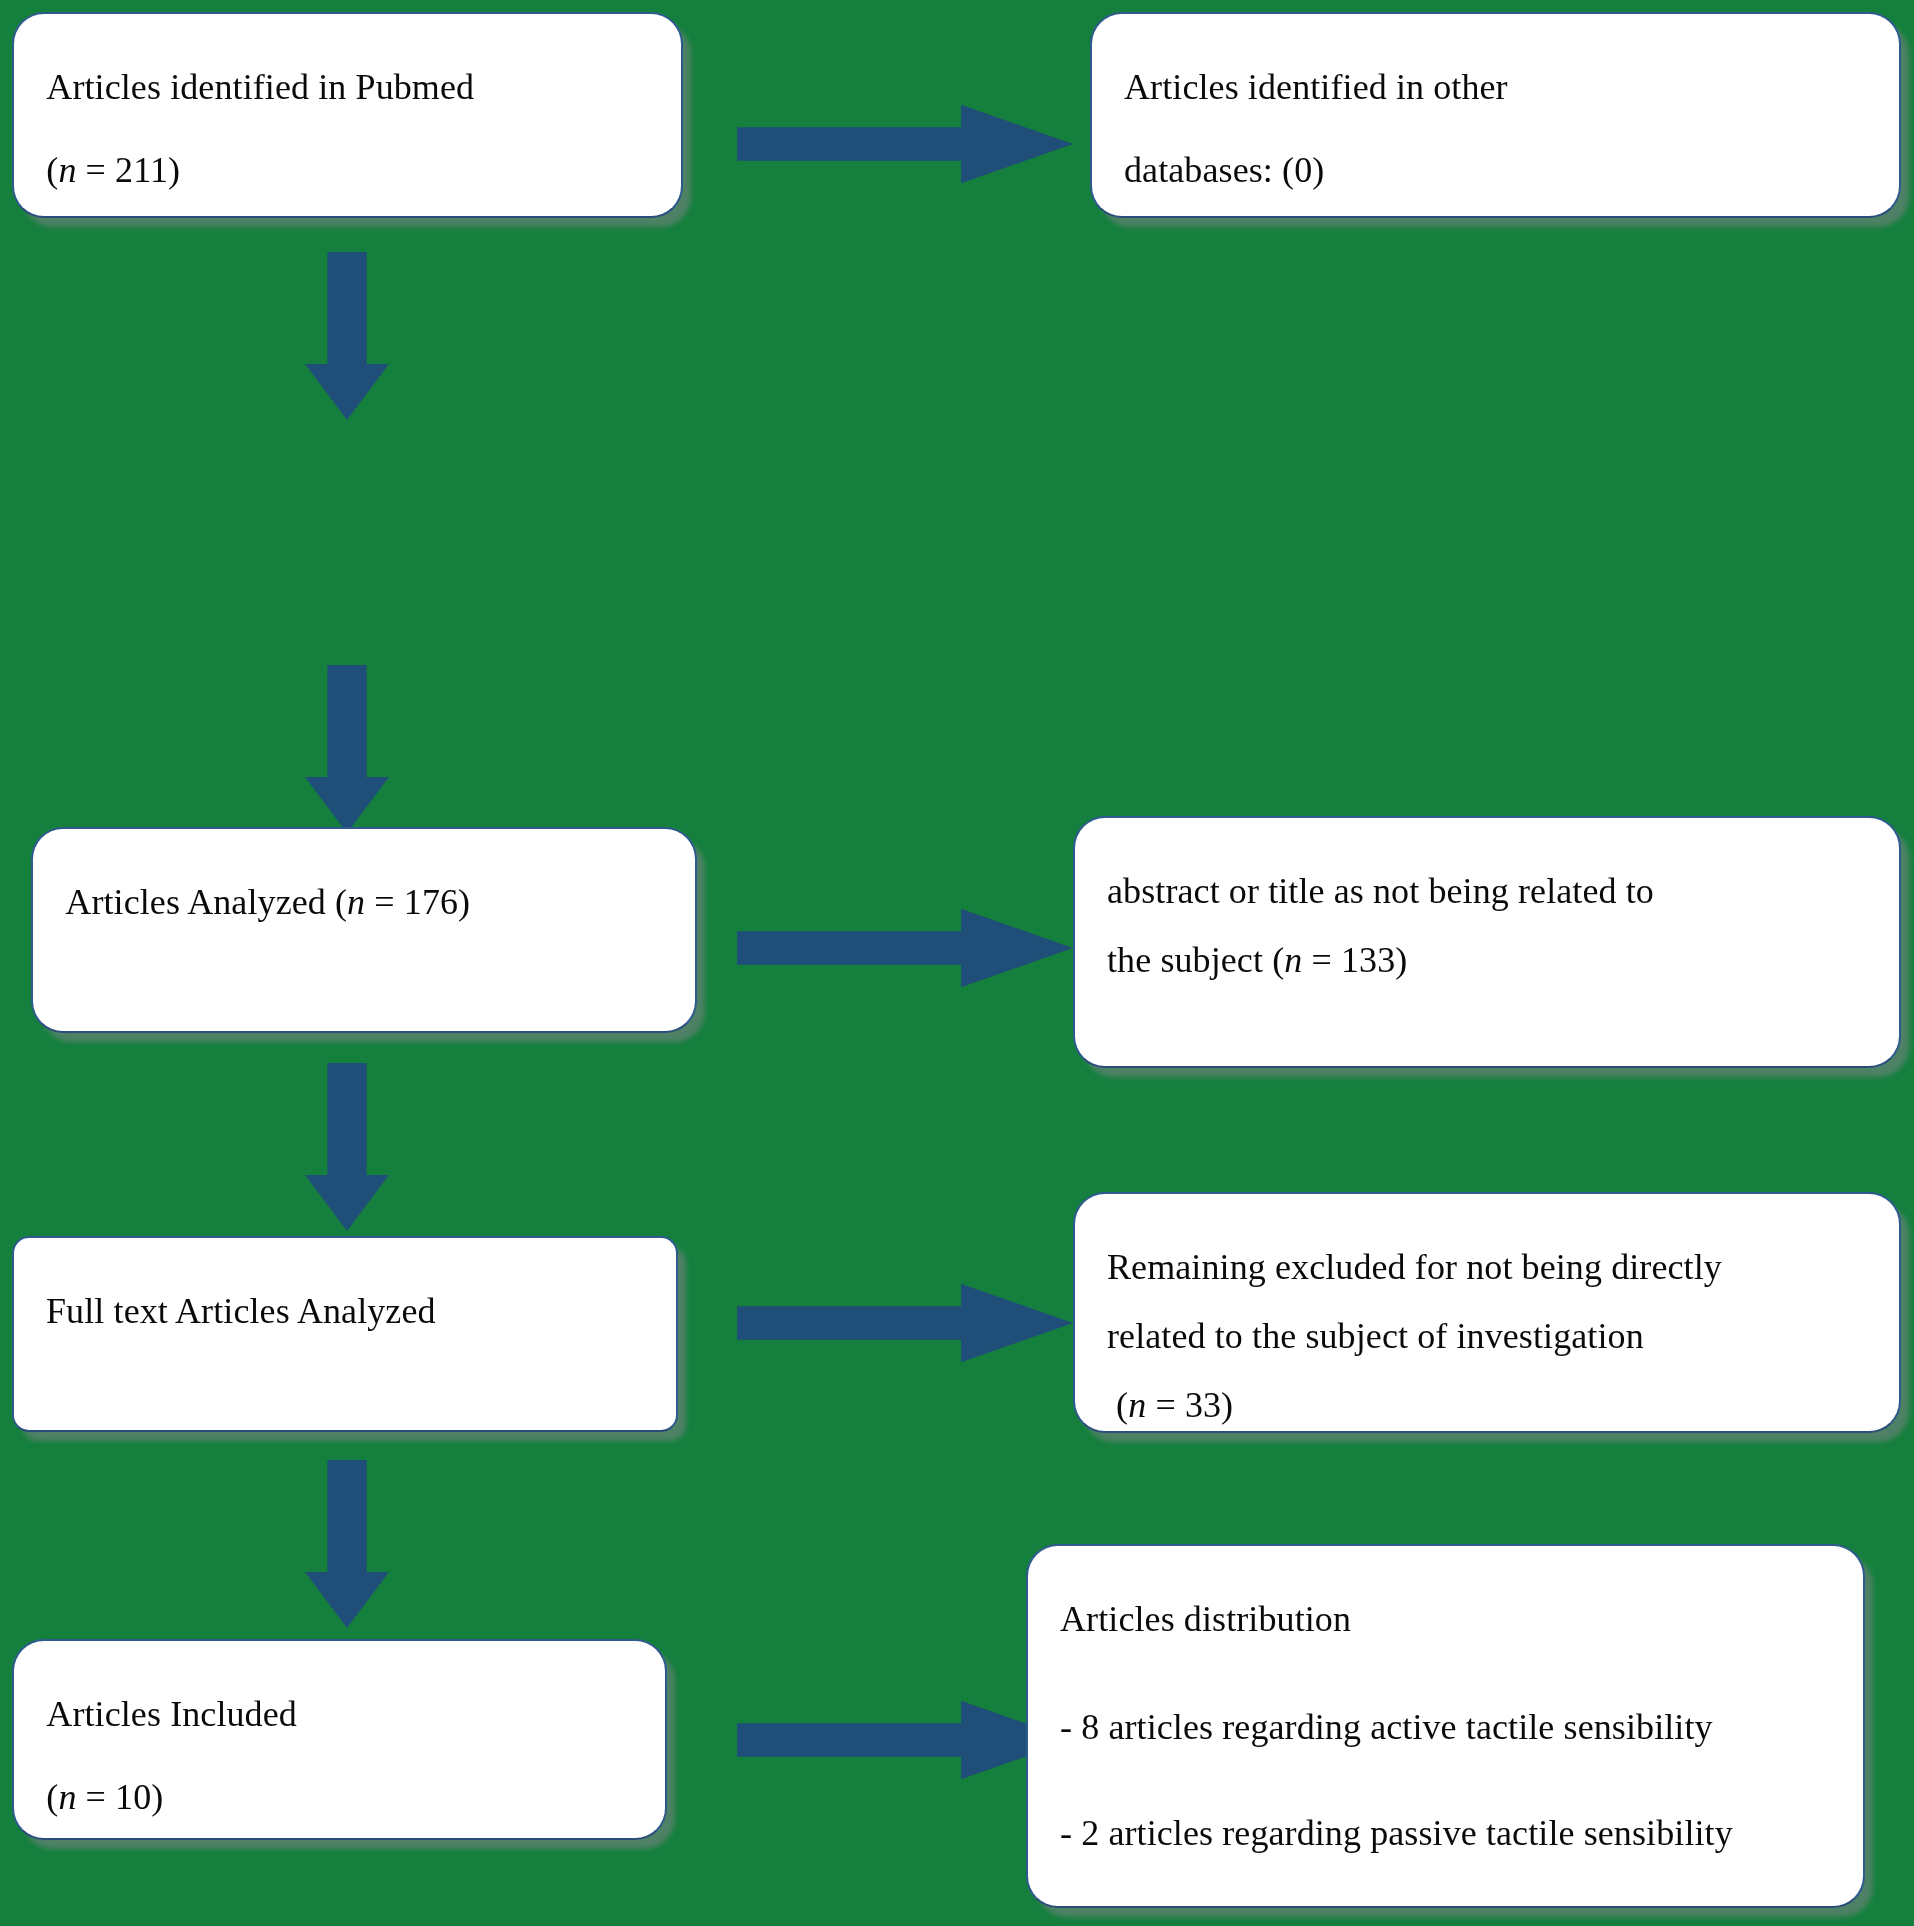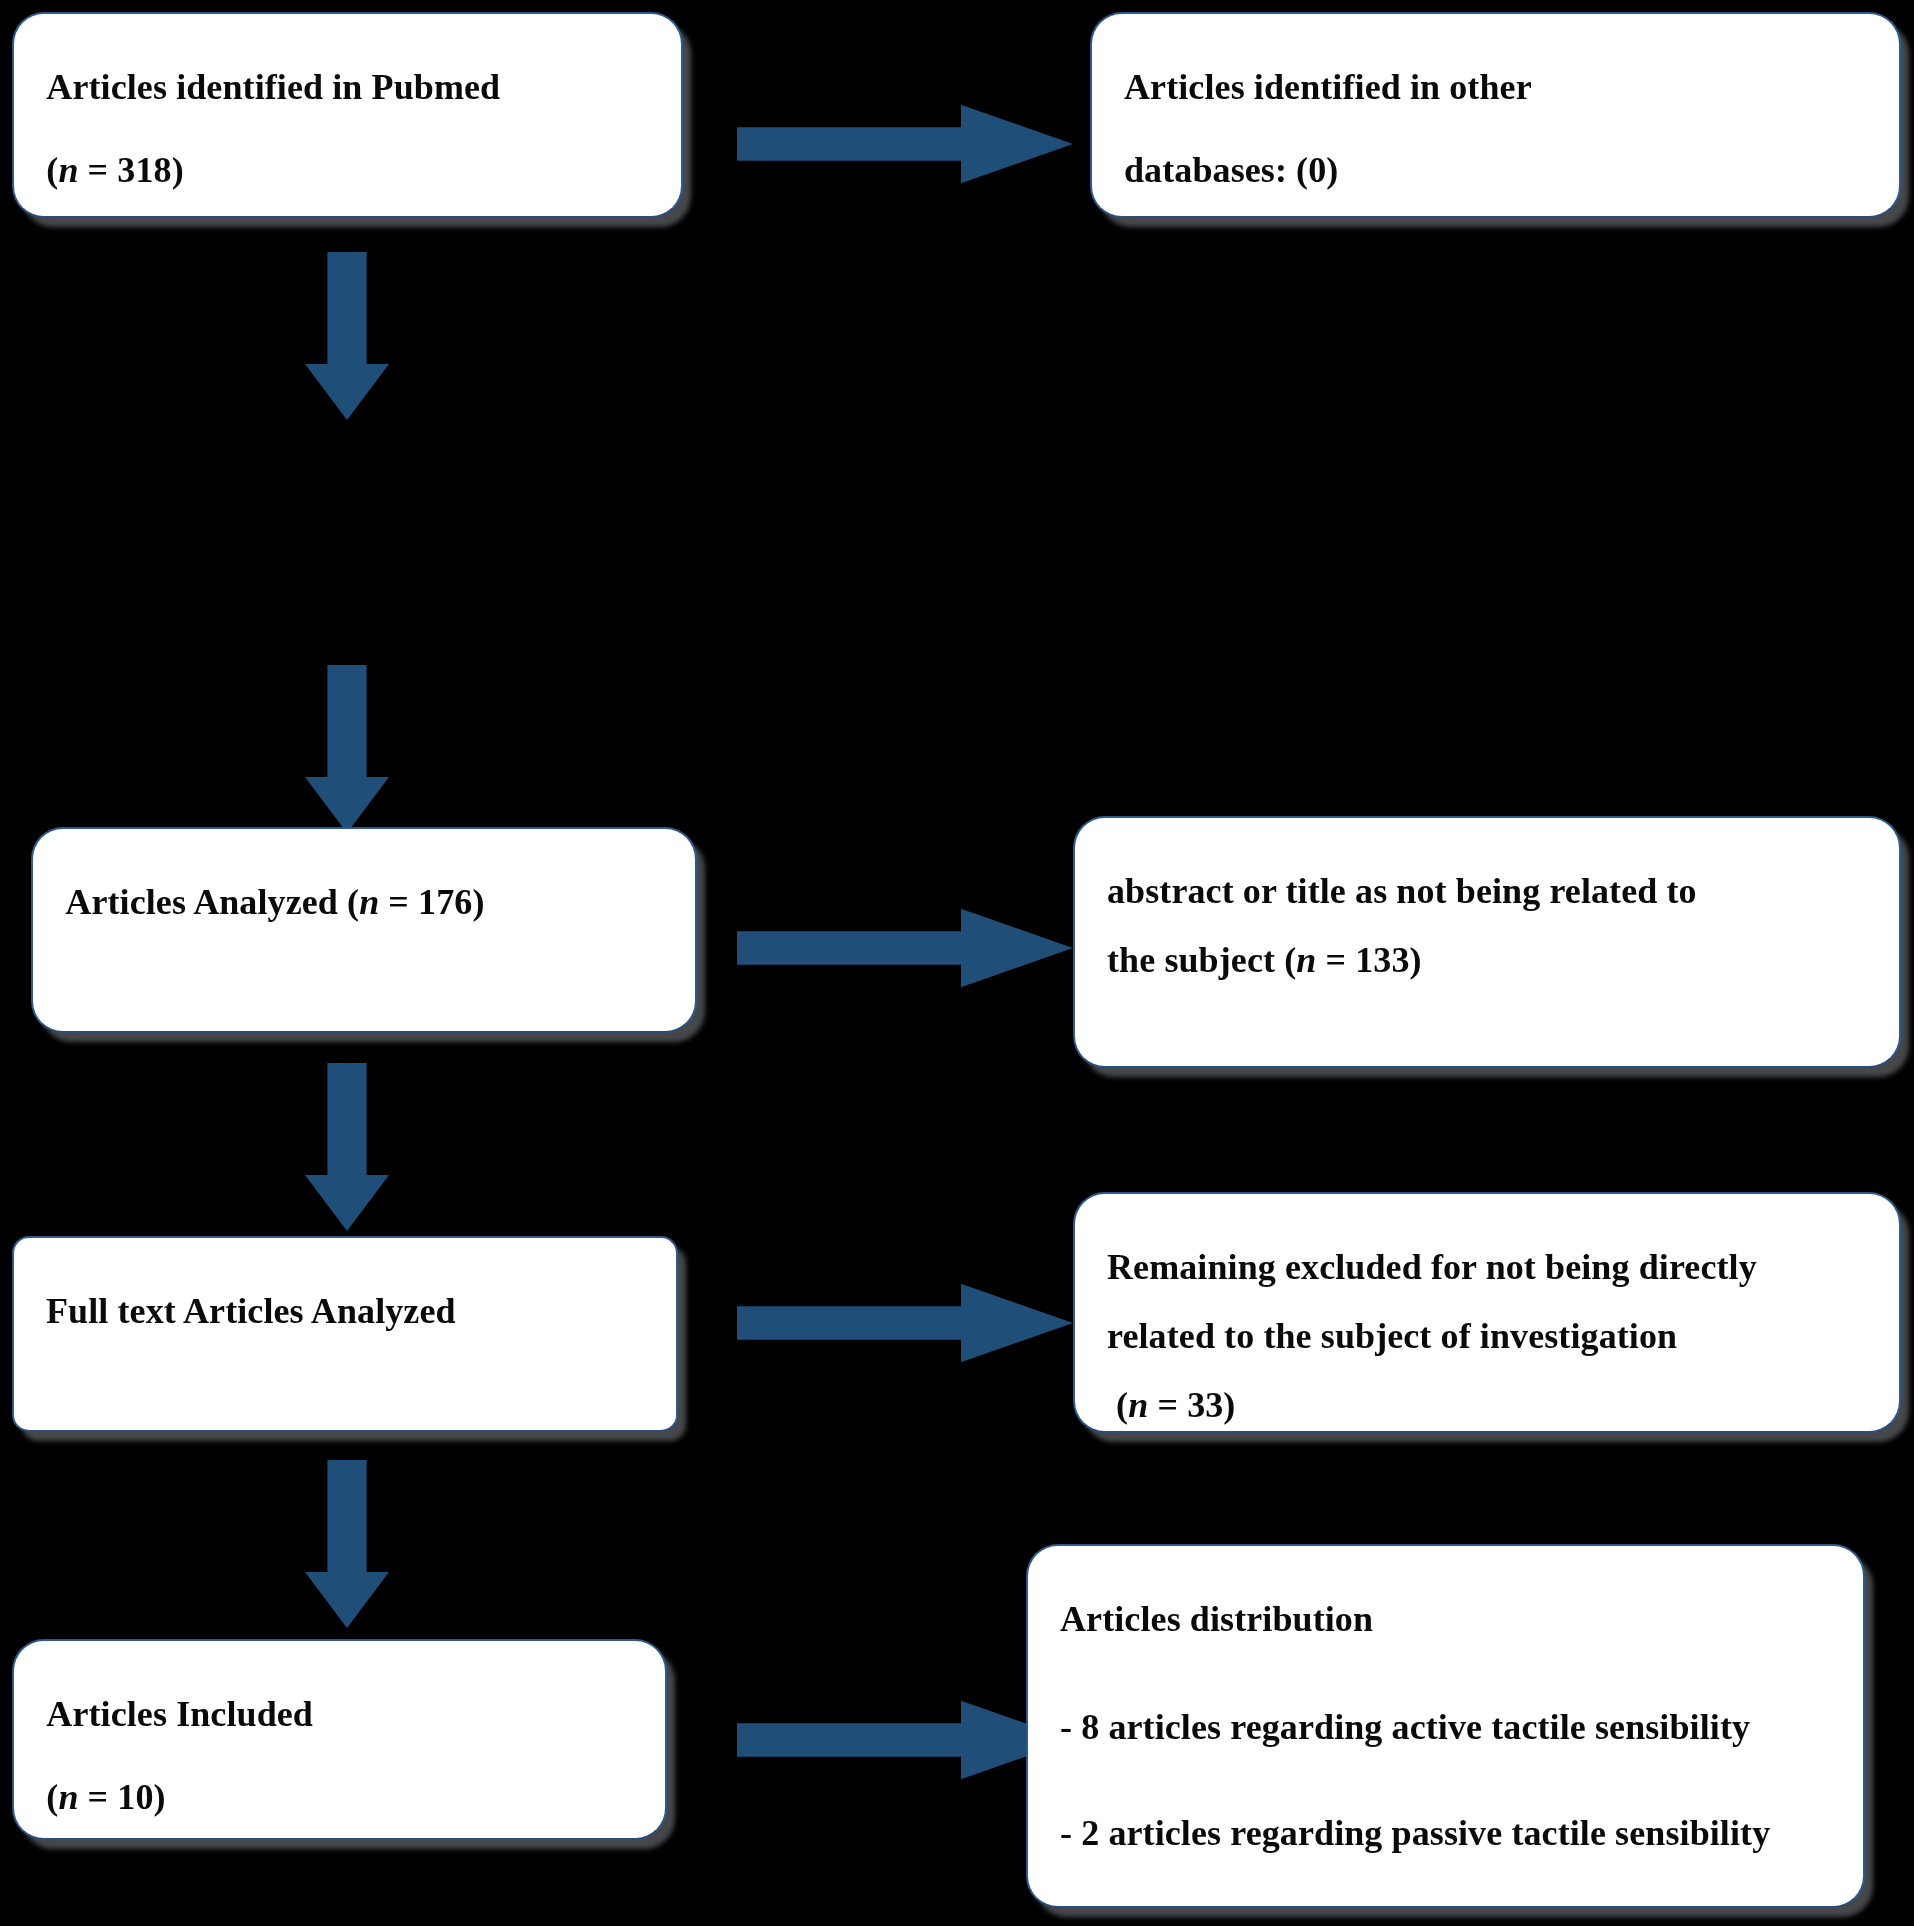--- a/index.html
+++ b/index.html
@@ -10,23 +10,22 @@
   }
   body {
     font-family: "Liberation Serif", "DejaVu Serif", serif;
     color: #000000;
   }
 
   #diagram {
     position: relative;
     width: 1914px;
     height: 1926px;
-    background: #000000;
+    background: #15803d;
     overflow: hidden;
-    font-weight: bold;
   }
 
   
   .node {
     position: absolute;
     box-sizing: border-box;
     background: #ffffff;
     border: 2.8px solid #2E5A8E;
     border-bottom-color: #2A4D7C;
     border-radius: 32px;
@@ -74,21 +73,21 @@
   #arrow-fulltext-down      { left: 302px;  top: 1460px; }
   #arrow-included-to-dist   { left: 737px; top: 1698px; }
 </style>
 </head>
 <body>
 
 <div id="diagram">
 
   <div class="node" id="node-pubmed">
     <span class="line">Articles identified in Pubmed</span>
-    <span class="line gap-top"><span>(</span><span class="it">n</span><span> = 318)</span></span>
+    <span class="line gap-top"><span>(</span><span class="it">n</span><span> = 211)</span></span>
   </div>
 
   <div class="arrow" id="arrow-pubmed-to-otherdb">
     <svg width="336" height="84" viewBox="0 0 600 150" aria-hidden="true">
       <path d="M0,45 L400,45 L400,5 L600,75 L400,145 L400,105 L0,105 Z" fill="#1F4E79"></path>
     </svg>
   </div>
 
   <div class="node" id="node-other-db">
     <span class="line">Articles identified in other</span>

